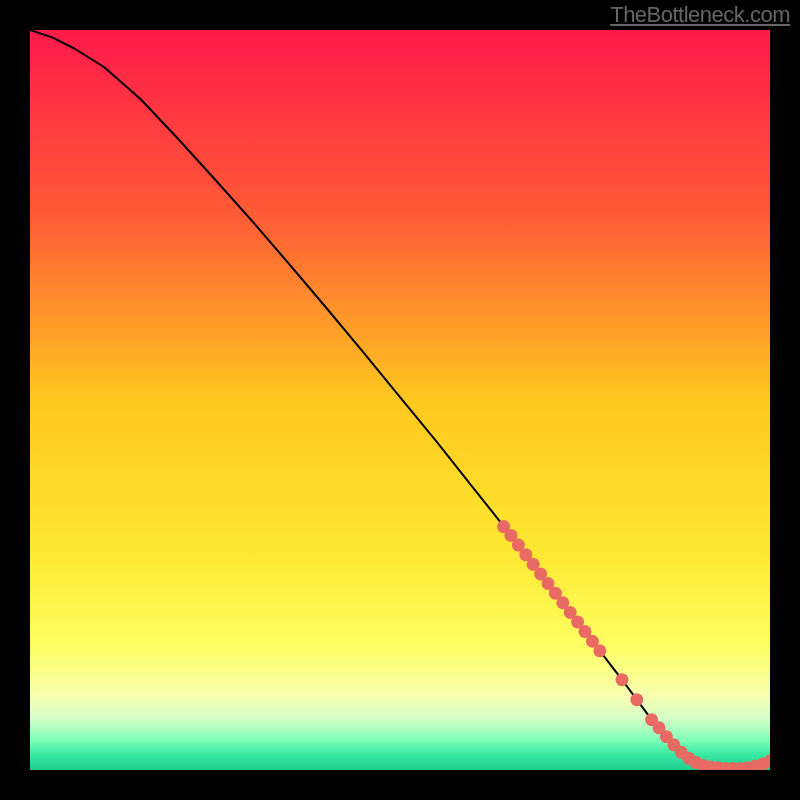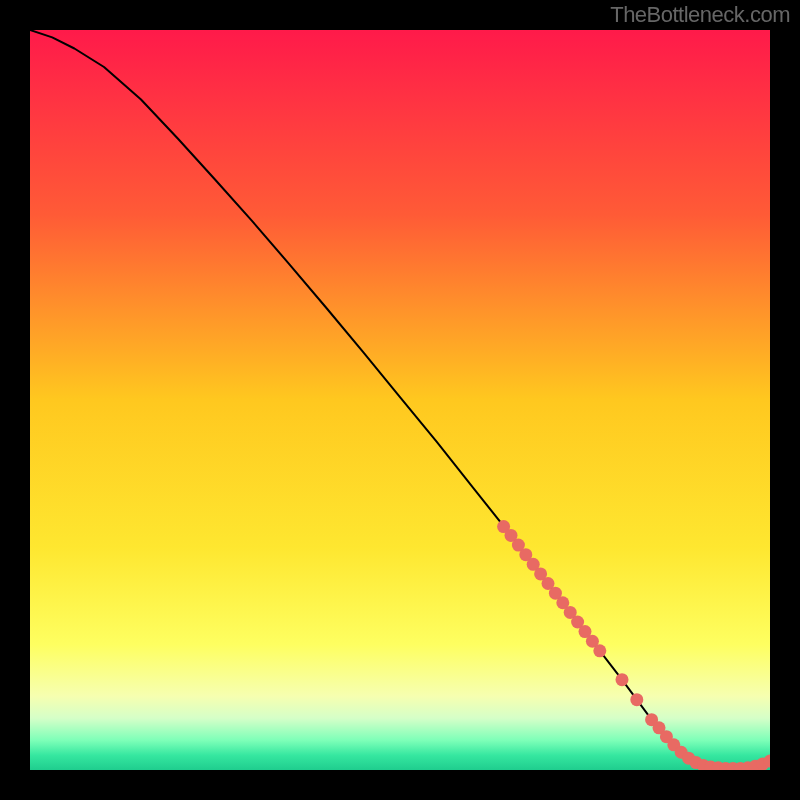--- a/index.html
+++ b/index.html
@@ -18,20 +18,21 @@
   }
   .watermark {
     position: absolute;
     top: 2px;
     right: 10px;
     color: #666;
     font-size: 22px;
     font-weight: 500;
     z-index: 20;
     letter-spacing: -0.5px;
+    text-decoration: underline;
   }
   .plot-wrap {
     position: absolute;
     top: 30px;
     bottom: 30px;
     left: 30px;
     right: 30px;
     background: #000;
   }
   svg {

